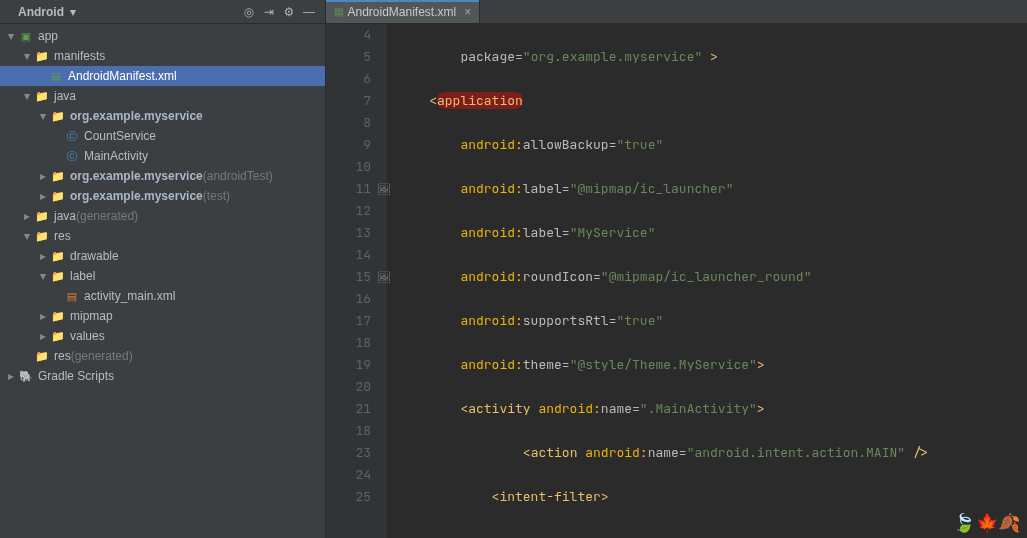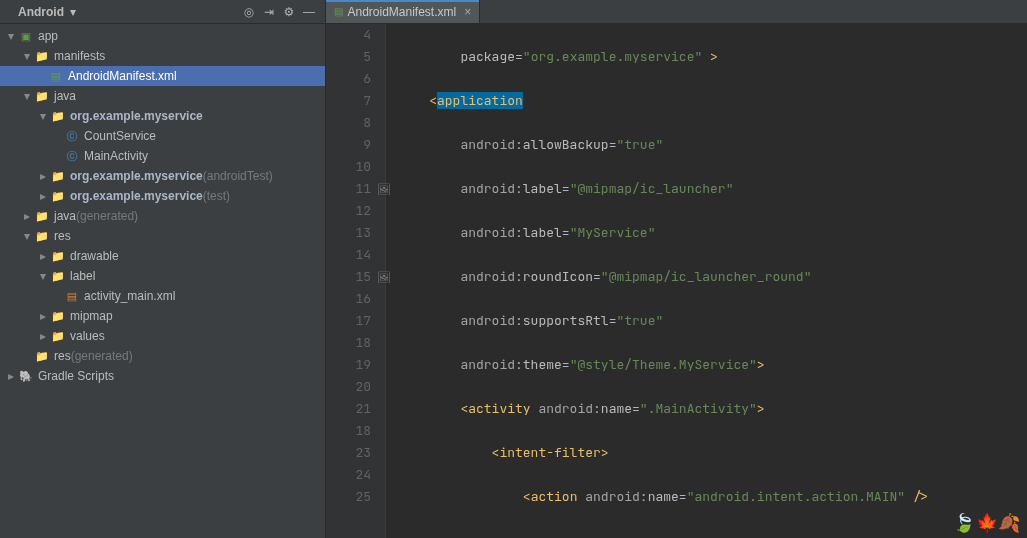--- a/index.html
+++ b/index.html
@@ -98,23 +98,23 @@
   .code {
     flex:1;
     padding-left: 12px;
     color: #a9b7c6;
     white-space: pre;
     position: relative;
   }
   .code .line { height:22px; position:relative; }
   .t-tag { color:#e8bf6a; }
   .t-attr { color:#bababa; }
-  .t-ns { color:#a3a3a3; }
+  .t-ns { color:#eab308; }
   .t-val { color:#6a8759; }
-  .hl-app { background:#0369a1; }
+  .hl-app { background:#7f1d1d;border-radius:8px; }
   .img-gutter {
     position:absolute; left:-22px; width:16px; text-align:center; color:#888;
     font-size:11px;
   }
   .footer-deco {
     position:absolute; right:6px; bottom:4px;
     font-size:18px;
   }
   
   .tab-active-line {
@@ -271,22 +271,22 @@
       <div class="code">
 <div class="line">        <span class="t-attr">package</span>=<span class="t-val">"org.example.myservice"</span> <span class="t-tag">&gt;</span></div>
 <div class="line">    <span class="t-tag">&lt;</span><span class="t-tag hl-app">application</span></div>
 <div class="line">        <span class="t-ns">android:</span><span class="t-attr">allowBackup</span>=<span class="t-val">"true"</span></div>
 <div class="line"><span class="img-gutter">🖼</span>        <span class="t-ns">android:</span><span class="t-attr">label</span>=<span class="t-val">"@mipmap/ic_launcher"</span></div>
 <div class="line">        <span class="t-ns">android:</span><span class="t-attr">label</span>=<span class="t-val">"MyService"</span></div>
 <div class="line"><span class="img-gutter">🖼</span>        <span class="t-ns">android:</span><span class="t-attr">roundIcon</span>=<span class="t-val">"@mipmap/ic_launcher_round"</span></div>
 <div class="line">        <span class="t-ns">android:</span><span class="t-attr">supportsRtl</span>=<span class="t-val">"true"</span></div>
 <div class="line">        <span class="t-ns">android:</span><span class="t-attr">theme</span>=<span class="t-val">"@style/Theme.MyService"</span><span class="t-tag">&gt;</span></div>
 <div class="line">        <span class="t-tag">&lt;</span><span class="t-tag">activity </span><span class="t-ns">android:</span><span class="t-attr">name</span>=<span class="t-val">".MainActivity"</span><span class="t-tag">&gt;</span></div>
+<div class="line">                <span class="t-tag">&lt;</span><span class="t-tag">action </span><span class="t-ns">android:</span><span class="t-attr">name</span>=<span class="t-val">"android.intent.action.MAIN"</span><span class="t-tag"> /&gt;</span></div>
 <div class="line">            <span class="t-tag">&lt;intent-filter&gt;</span></div>
-<div class="line">                <span class="t-tag">&lt;</span><span class="t-tag">action </span><span class="t-ns">android:</span><span class="t-attr">name</span>=<span class="t-val">"android.intent.action.MAIN"</span><span class="t-tag"> /&gt;</span></div>
 <div class="line"> </div>
 
 
 
 
 
 
 
 
 

